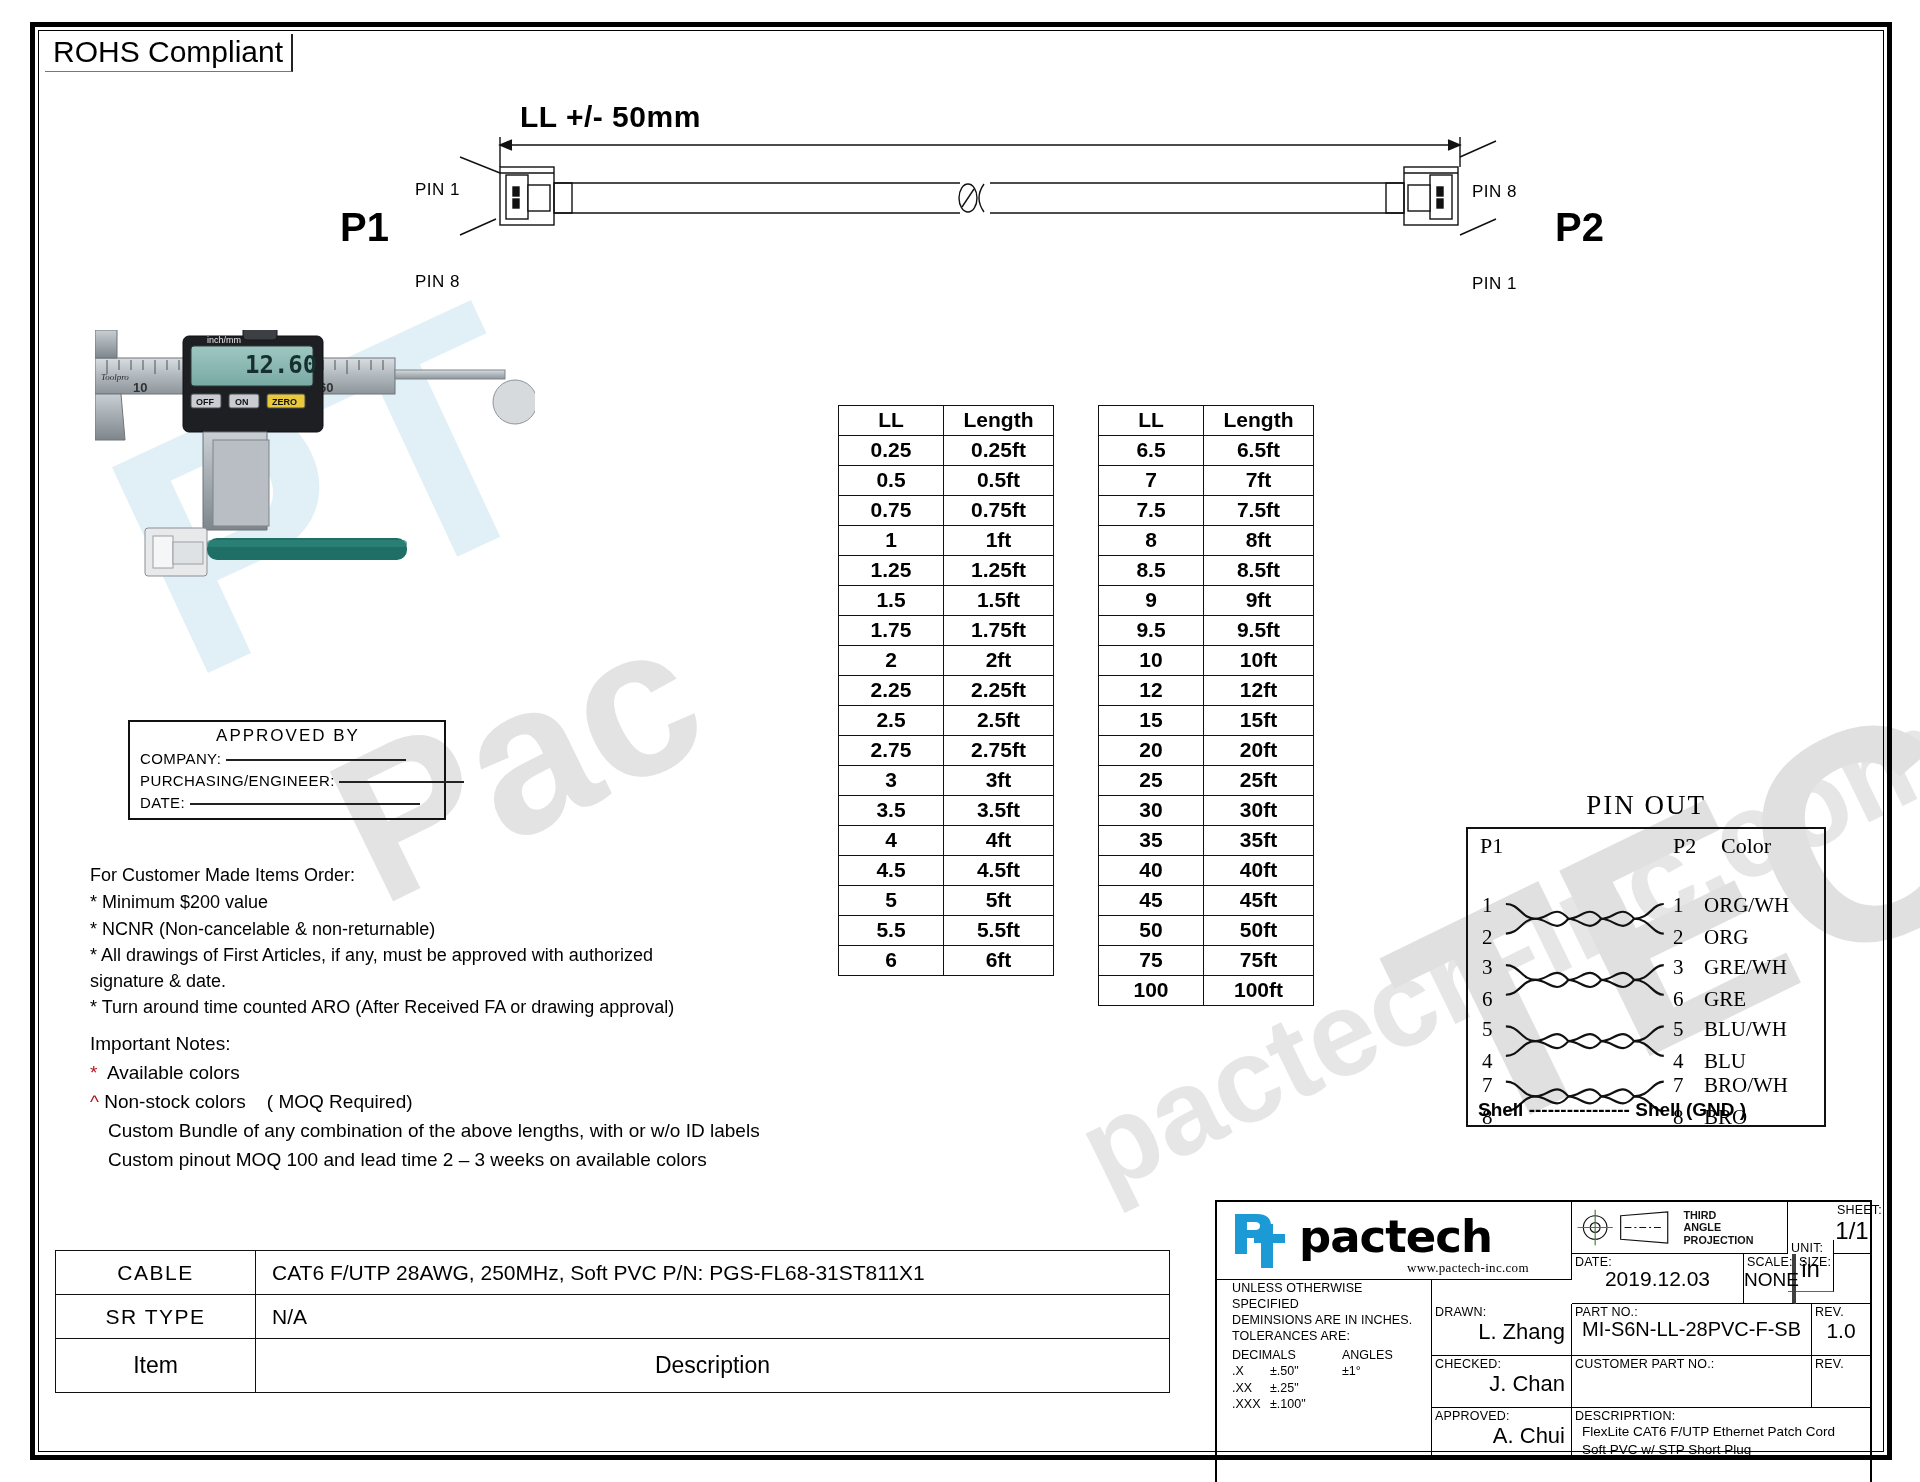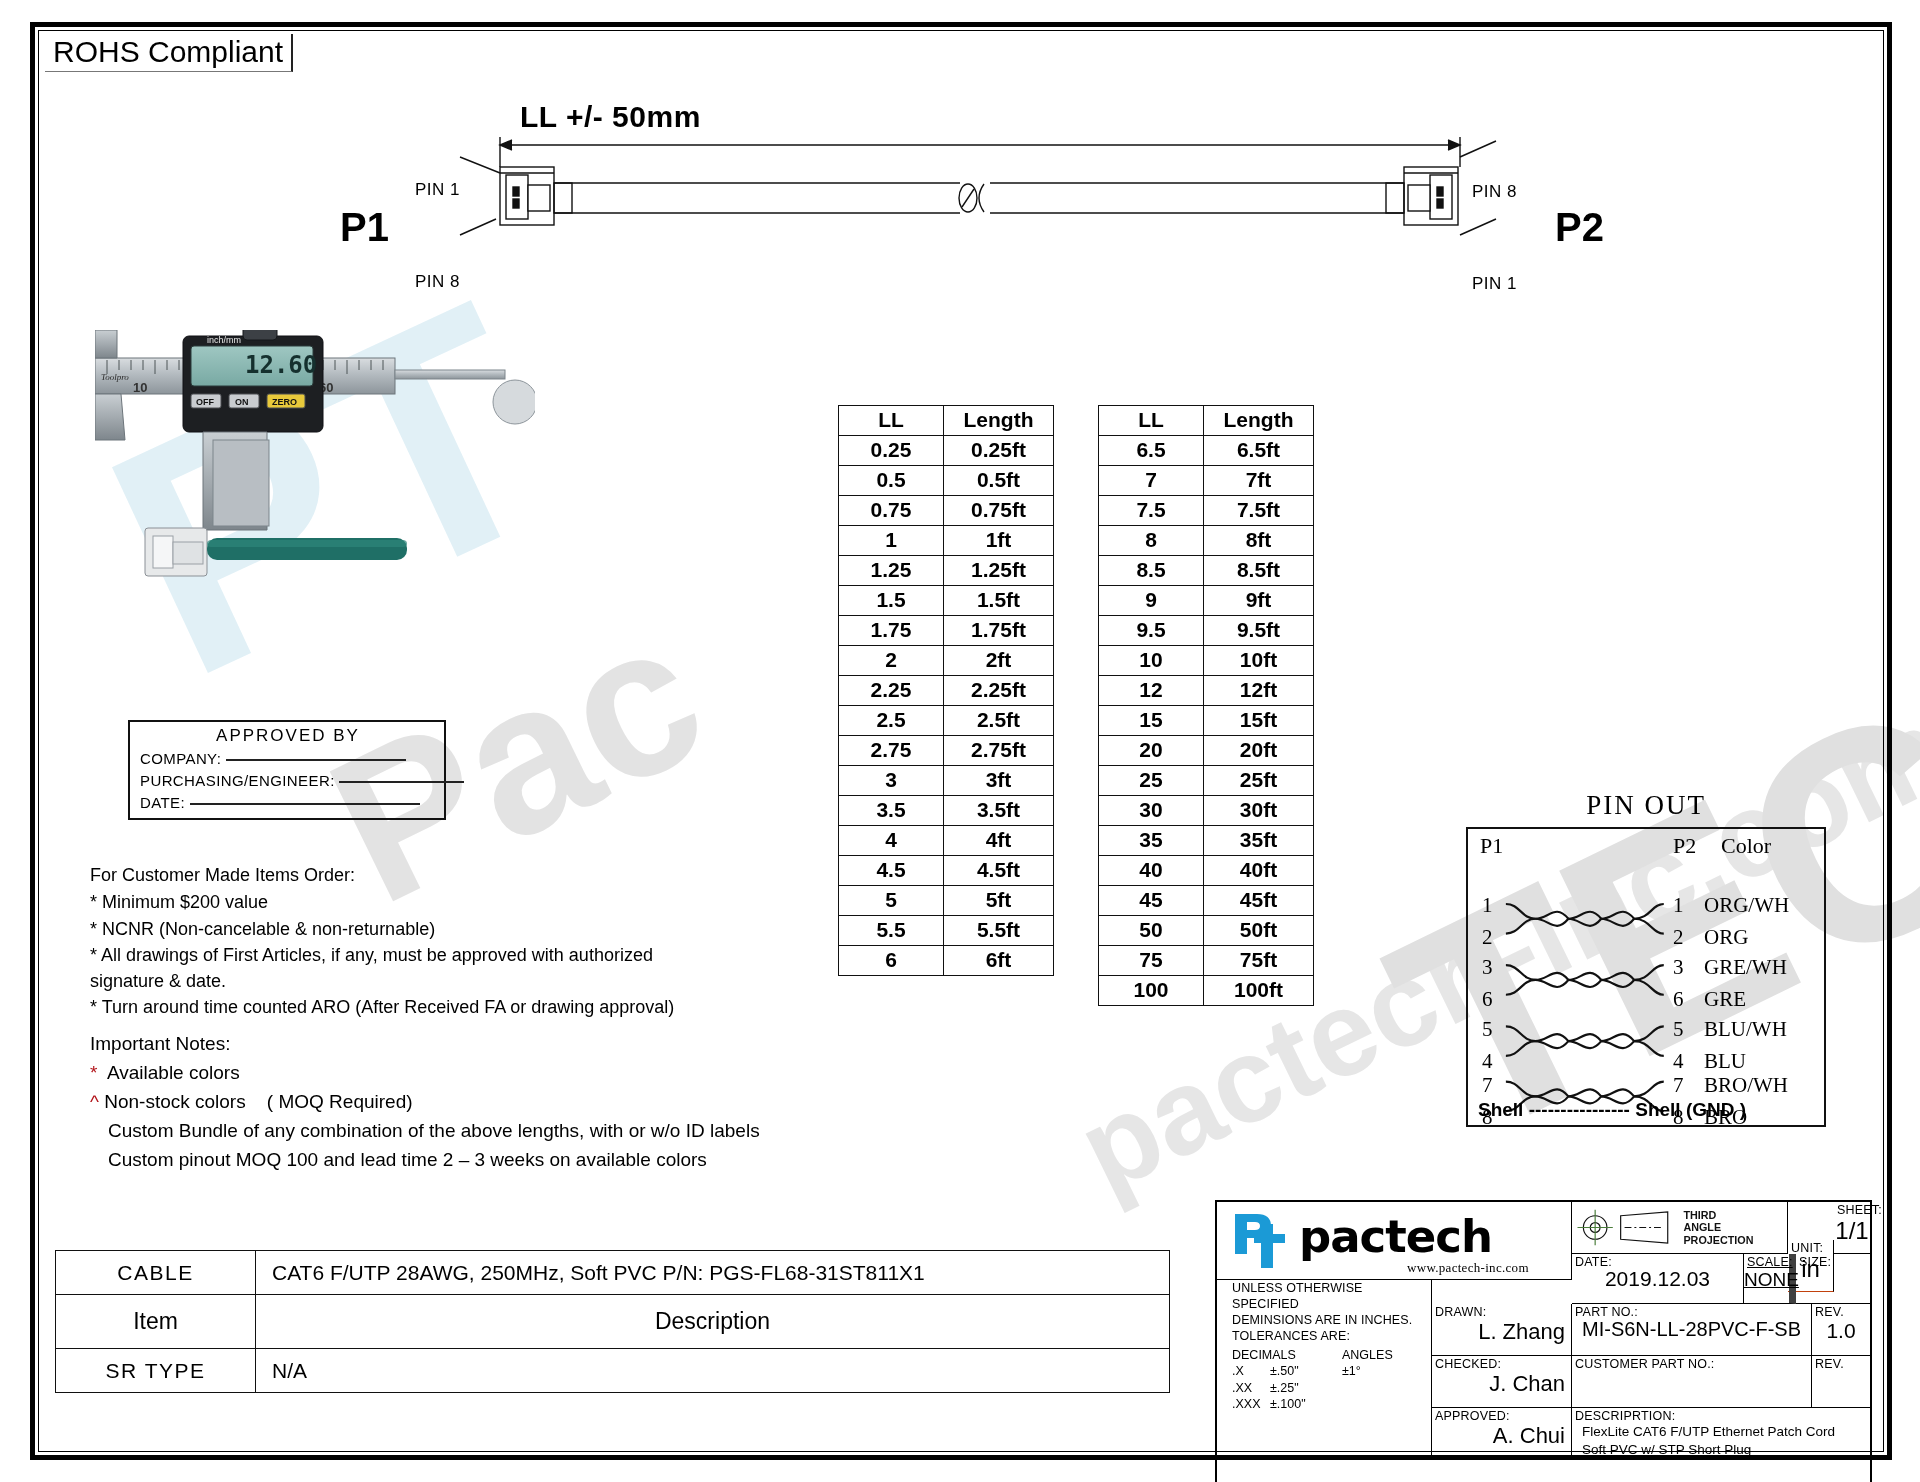--- a/index.html
+++ b/index.html
@@ -172,21 +172,21 @@
   #titleblock {
     position:absolute; left:1215px; top:1200px; width:657px; height:338px;
     border:2px solid #000;
     font-size:12px;
   }
   #tb-logo { position:absolute; left:0; top:0; width:355px; height:78px; border-right:1px solid #000; border-bottom:1px solid #000;}
   #tb-proj { position:absolute; left:355px; top:0; width:216px; height:52px; border-right:1px solid #000; border-bottom:1px solid #000;}
   #tb-unit { position:absolute; left:571px; top:0; width:46px; height:52px; border-right:1px solid #000; border-bottom:1px solid #c2410c;margin-top:38px;}
   #tb-sheet { position:absolute; left:617px; top:0; width:36px; height:52px; border-bottom:1px solid #000;}
   #tb-date { position:absolute; left:355px; top:52px; width:172px; height:50px; border-right:1px solid #000; border-bottom:1px solid #000;}
-  #tb-scale { position:absolute; left:527px; top:52px; width:52px; height:50px; border-right:7px solid #404040; border-bottom:1px solid #000;text-decoration:underline;}
+  #tb-scale { position:absolute; left:527px; top:52px; width:52px; height:50px; border-right:4px solid #404040; border-bottom:1px solid #000;}
   #tb-size { position:absolute; left:579px; top:52px; width:74px; height:50px; border-bottom:1px solid #000;}
   #tb-tol { position:absolute; left:0; top:78px; width:215px; height:180px; border-right:1px solid #000;padding-left:11px;}
   #tb-drawn { position:absolute; left:215px; top:102px; width:140px; height:52px; border-right:1px solid #000; border-bottom:1px solid #000;}
   #tb-checked { position:absolute; left:215px; top:154px; width:140px; height:52px; border-right:1px solid #000; border-bottom:1px solid #000;}
   #tb-approved { position:absolute; left:215px; top:206px; width:140px; height:52px; border-right:1px solid #000;}
   #tb-partno { position:absolute; left:355px; top:102px; width:240px; height:52px; border-right:1px solid #000; border-bottom:1px solid #000;}
   #tb-rev { position:absolute; left:595px; top:102px; width:58px; height:52px; border-bottom:1px solid #000;}
   #tb-custpn { position:absolute; left:355px; top:154px; width:240px; height:52px; border-right:1px solid #000; border-bottom:1px solid #000;}
   #tb-rev2 { position:absolute; left:595px; top:154px; width:58px; height:52px; border-bottom:1px solid #000;}
   #tb-descr { position:absolute; left:355px; top:206px; width:298px; height:52px;}
@@ -605,26 +605,26 @@
       </div>
     </div>
 
     <table id="spec-table">
       <tbody id="specbody">
           <tr>
             <td class="lbl">CABLE</td>
             <td class="val">CAT6 F/UTP 28AWG, 250MHz, Soft PVC   P/N: PGS-FL68-31ST811X1</td>
           </tr>
           <tr>
+            <td class="lbl">SR TYPE</td>
+            <td class="val">N/A</td>
+          </tr>
+          <tr>
             <td class="item-cell">Item</td>
             <td class="desc-cell">Description</td>
-          </tr>
-          <tr>
-            <td class="lbl">SR TYPE</td>
-            <td class="val">N/A</td>
           </tr>
         </tbody>
     </table>
 
     <div id="titleblock">
 
       <div id="tb-logo">
         <svg id="logo-pt" viewBox="0 0 66 62">
           <path d="M8,4 L30,4 Q44,4 44,16 Q44,28 30,28 L20,28 L20,44 L8,44 Z M20,12 L20,20 L28,20 Q33,20 33,16 Q33,12 28,12 Z" fill="#1b9ad6"></path>
           <path d="M34,14 L46,14 L46,24 L58,24 L58,33 L46,33 L46,58 L34,58 L34,33 L27,33 L27,24 L34,24 Z" fill="#1b9ad6"></path>

